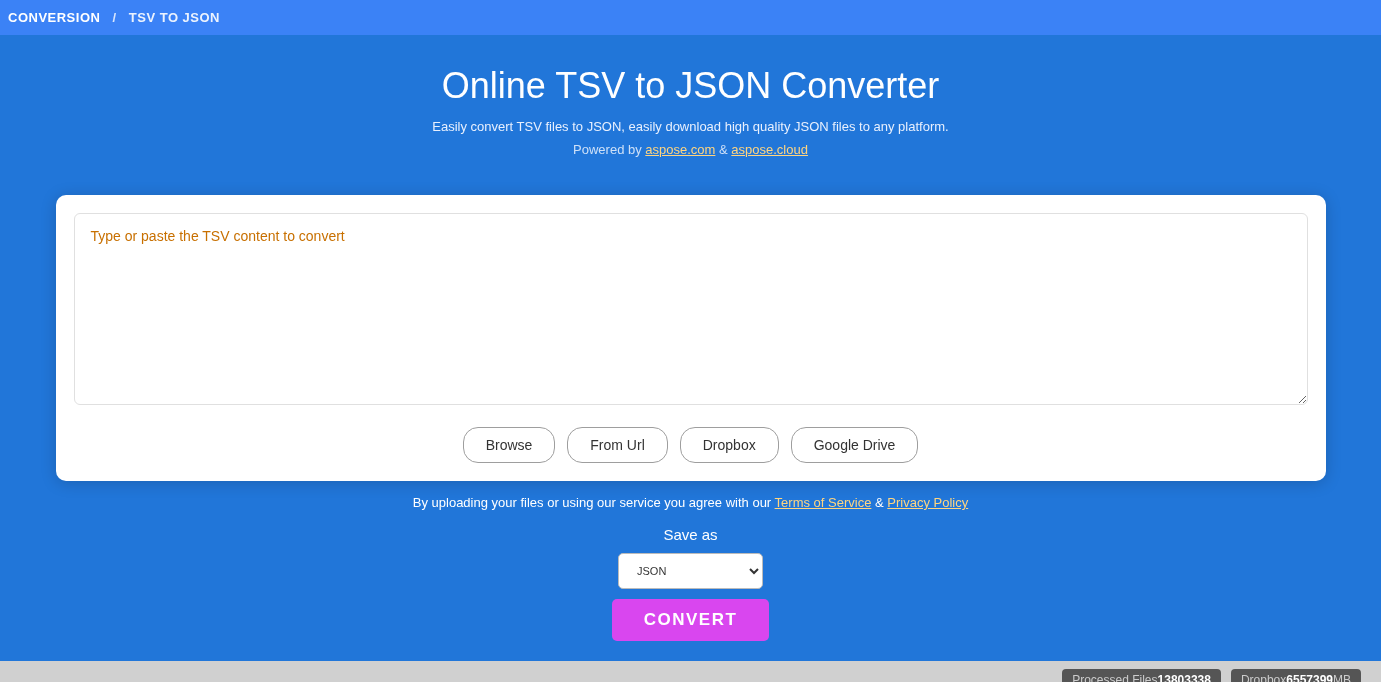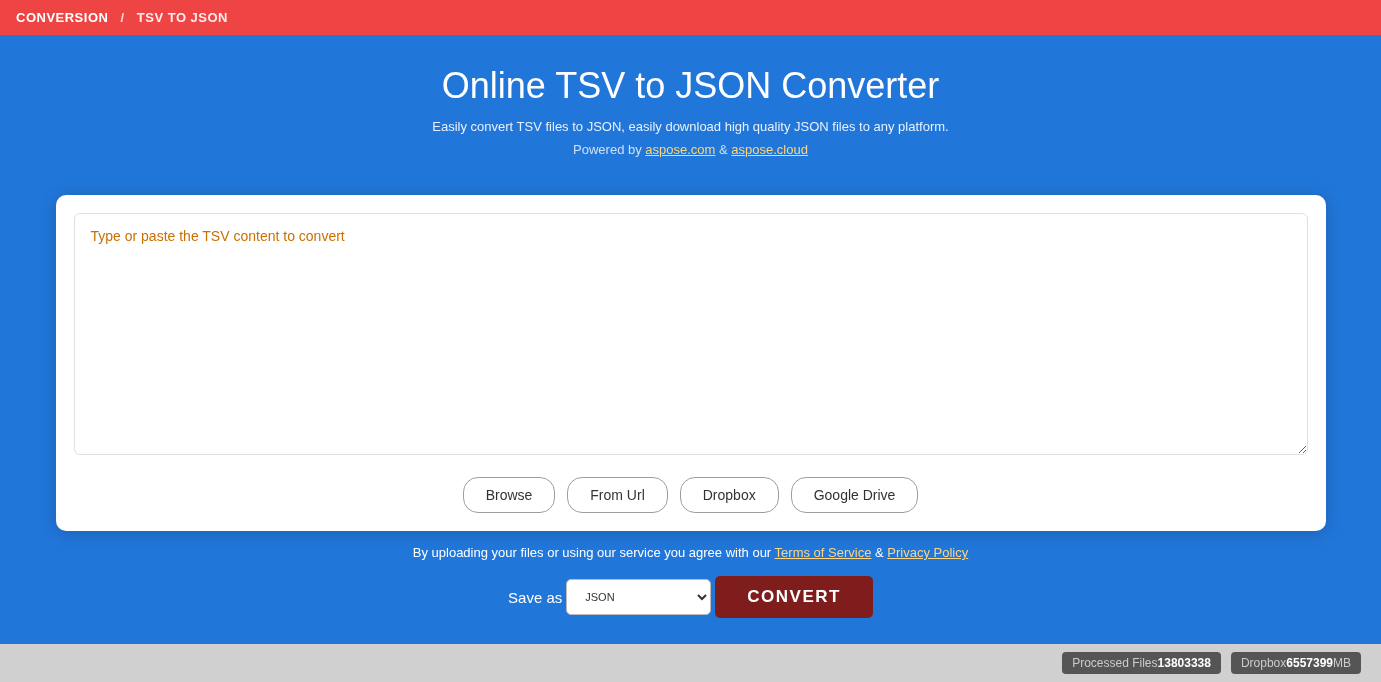--- a/index.html
+++ b/index.html
@@ -6,22 +6,22 @@
     body {
       font-family: 'Segoe UI', Arial, sans-serif;
       background: #2176d9;
       min-height: 682px;
       display: flex;
       flex-direction: column;
     }
 
     
     .top-bar {
-      background: #ef4444;
-      padding: 10px 16px;
+      background: #3b82f6;
+      padding: 10px 8px;
       display: flex;
       align-items: center;
     }
     .breadcrumb {
       color: #fff;
       font-size: 13px;
       font-weight: 600;
       letter-spacing: 0.5px;
     }
     .breadcrumb .separator {
@@ -75,21 +75,21 @@
       border-radius: 10px;
       width: 100%;
       max-width: 1270px;
       padding: 18px 18px 18px;
       box-shadow: 0 2px 16px rgba(0,0,0,0.18);
     }
 
     
     .tsv-textarea {
       width: 100%;
-      height: 242px;
+      height: 192px;
       border: 1.5px solid #e0e0e0;
       border-radius: 6px;
       padding: 14px 16px;
       font-size: 14px;
       color: #c87000;
       resize: vertical;
       outline: none;
       font-family: inherit;
     }
 
@@ -129,22 +129,23 @@
     .terms-row a {
       color: #ffd580;
       text-decoration: underline;
     }
 
     
     .convert-row {
       display: flex;
       justify-content: center;
       align-items: center;
-      gap: 4px;
+      gap: 10px;
       margin-top: 16px;
+      flex-direction: column;
     }
 
     .save-as-label {
       color: #fff;
       font-size: 15px;
       font-weight: 500;
     }
 
     .format-select {
       border: 1.5px solid #bbb;
@@ -153,21 +154,21 @@
       font-size: 11px;
       color: #333;
       background: #fff;
       appearance: auto;
       width: 145px;
       cursor: pointer;
       outline: none;
     }
 
     .convert-btn {
-      background: #7f1d1d;
+      background: #d946ef;
       color: #fff;
       border: none;
       border-radius: 5px;
       padding: 11px 32px;
       font-size: 17px;
       font-weight: 700;
       letter-spacing: 1.5px;
       cursor: pointer;
       transition: background 0.15s;
     }

